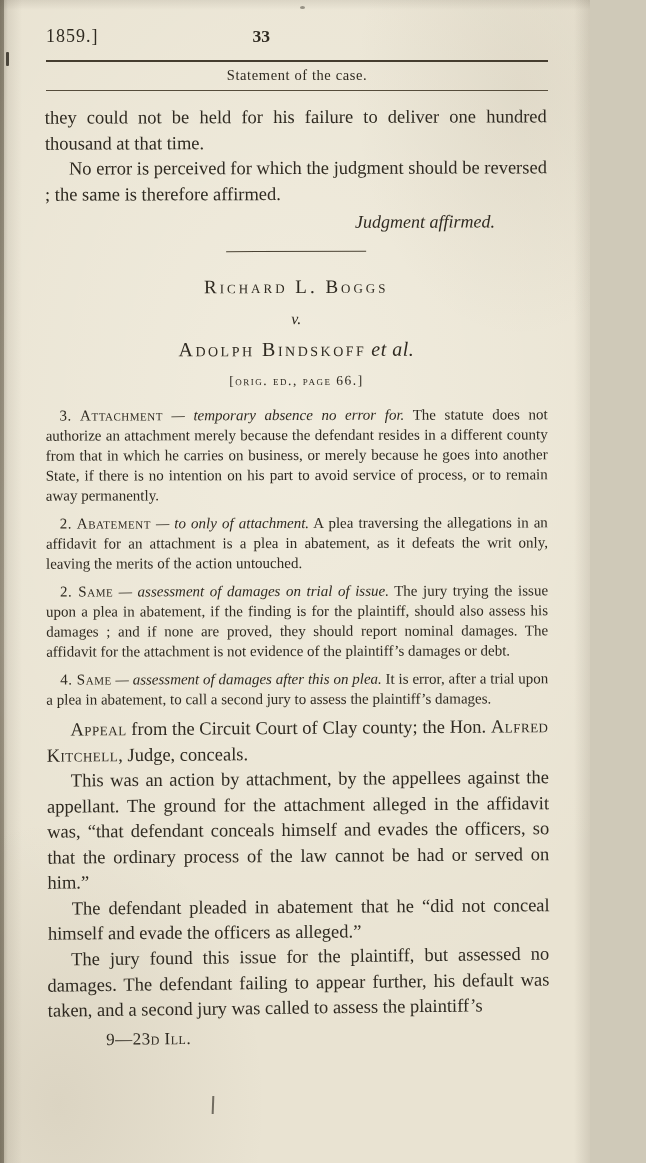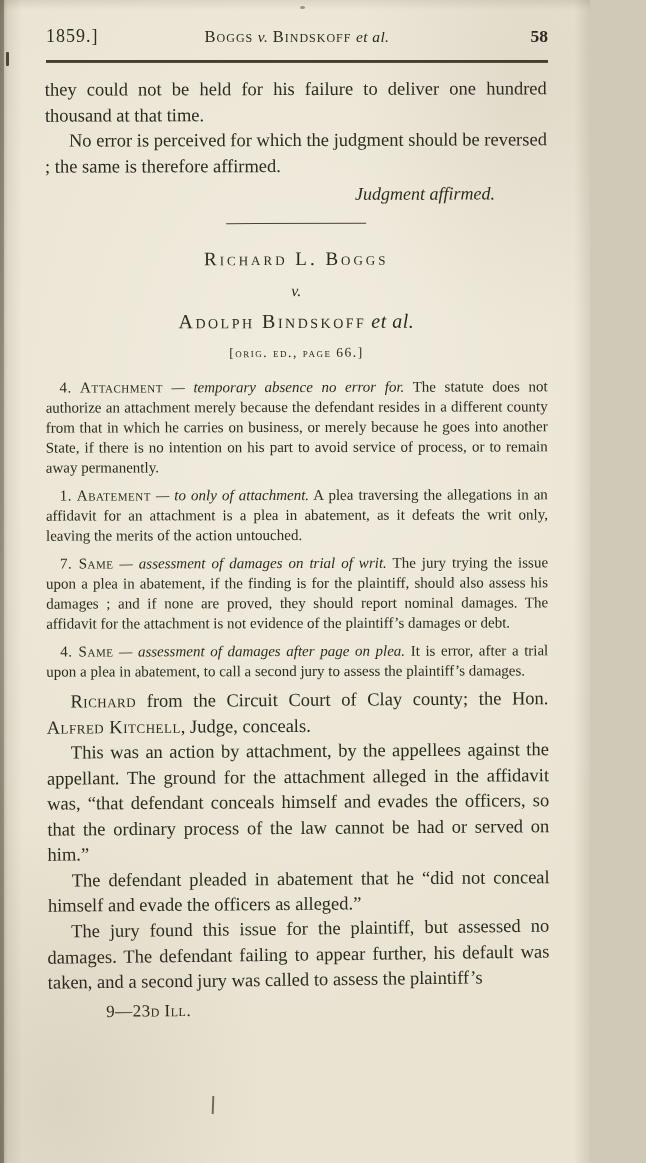--- a/index.html
+++ b/index.html
@@ -84,29 +84,24 @@
 
 <div class="page">
   <div class="binding-shadow"></div>
   <div class="artifact artifact-edge-tick"></div>
   <div class="artifact artifact-top-speck"></div>
   <div class="artifact artifact-footer-stroke"></div>
 
   <header class="page-header">
     <div class="header-row">
       <span class="year">1859.]</span>
-      <span class="running-title">
-        <span class="sc">Boggs</span>
-        <i>v.</i>
-        <span class="sc">Bindskoff</span>
-        <i>et al.</i>
-      </span>
-      <span class="pageno">58</span>
+      <span class="pageno">33</span>
     </div>
     <div class="rule-heavy"></div>
+    <div class="running-head">Statement of the case.</div>
     <div class="rule-light"></div>
   </header>
 
   <main>
     <p class="bodypara no-indent">they could not be held for his failure to deliver one hundred thousand at that time.</p>
     <p class="bodypara">No error is perceived for which the judgment should be reversed ; the same is therefore affirmed.</p>
     <p class="disposition">Judgment affirmed.</p>
 
     <div class="case-sep"></div>
 
@@ -115,44 +110,44 @@
       <div class="versus">v.</div>
       <div class="defendant">
         <span class="name">Adolph Bindskoff</span>
         <span class="etal">et al.</span>
       </div>
       <div class="orig-ed">[orig. ed., page 66.]</div>
     </div>
 
     <section class="headnotes">
       <p class="headnote">
-        <span class="sc">4. Attachment</span>
+        <span class="sc">3. Attachment</span>
         <i>— temporary absence no error for.</i>
         <span>The statute does not authorize an attachment merely because the defendant resides in a different county from that in which he carries on business, or merely because he goes into another State, if there is no intention on his part to avoid service of process, or to remain away permanently.</span>
       </p>
       <p class="headnote">
-        <span class="sc">1. Abatement</span>
+        <span class="sc">2. Abatement</span>
         <i>— to only of attachment.</i>
         <span>A plea traversing the allegations in an affidavit for an attachment is a plea in abatement, as it defeats the writ only, leaving the merits of the action untouched.</span>
       </p>
       <p class="headnote">
-        <span class="sc">7. Same</span>
-        <i>— assessment of damages on trial of writ.</i>
+        <span class="sc">2. Same</span>
+        <i>— assessment of damages on trial of issue.</i>
         <span>The jury trying the issue upon a plea in abatement, if the finding is for the plaintiff, should also assess his damages ; and if none are proved, they should report nominal damages. The affidavit for the attachment is not evidence of the plaintiff’s damages or debt.</span>
       </p>
       <p class="headnote">
         <span class="sc">4. Same</span>
-        <i>— assessment of damages after page on plea.</i>
+        <i>— assessment of damages after this on plea.</i>
         <span>It is error, after a trial upon a plea in abatement, to call a second jury to assess the plaintiff’s damages.</span>
       </p>
     </section>
 
     <div class="lower">
       <p class="bodypara">
-        <span class="sc">Richard</span>
+        <span class="sc">Appeal</span>
         <span>from the Circuit Court of Clay county; the Hon.</span>
         <span class="sc">Alfred Kitchell</span><span>, Judge, conceals.</span>
       </p>
       <p class="bodypara">This was an action by attachment, by the appellees against the appellant. The ground for the attachment alleged in the affidavit was, “that defendant conceals himself and evades the officers, so that the ordinary process of the law cannot be had or served on him.”</p>
       <p class="bodypara">The defendant pleaded in abatement that he “did not conceal himself and evade the officers as alleged.”</p>
     </div>
 
     <div class="lowest">
       <p class="bodypara">The jury found this issue for the plaintiff, but assessed no damages. The defendant failing to appear further, his default was taken, and a second jury was called to assess the plaintiff’s</p>
       <footer>

